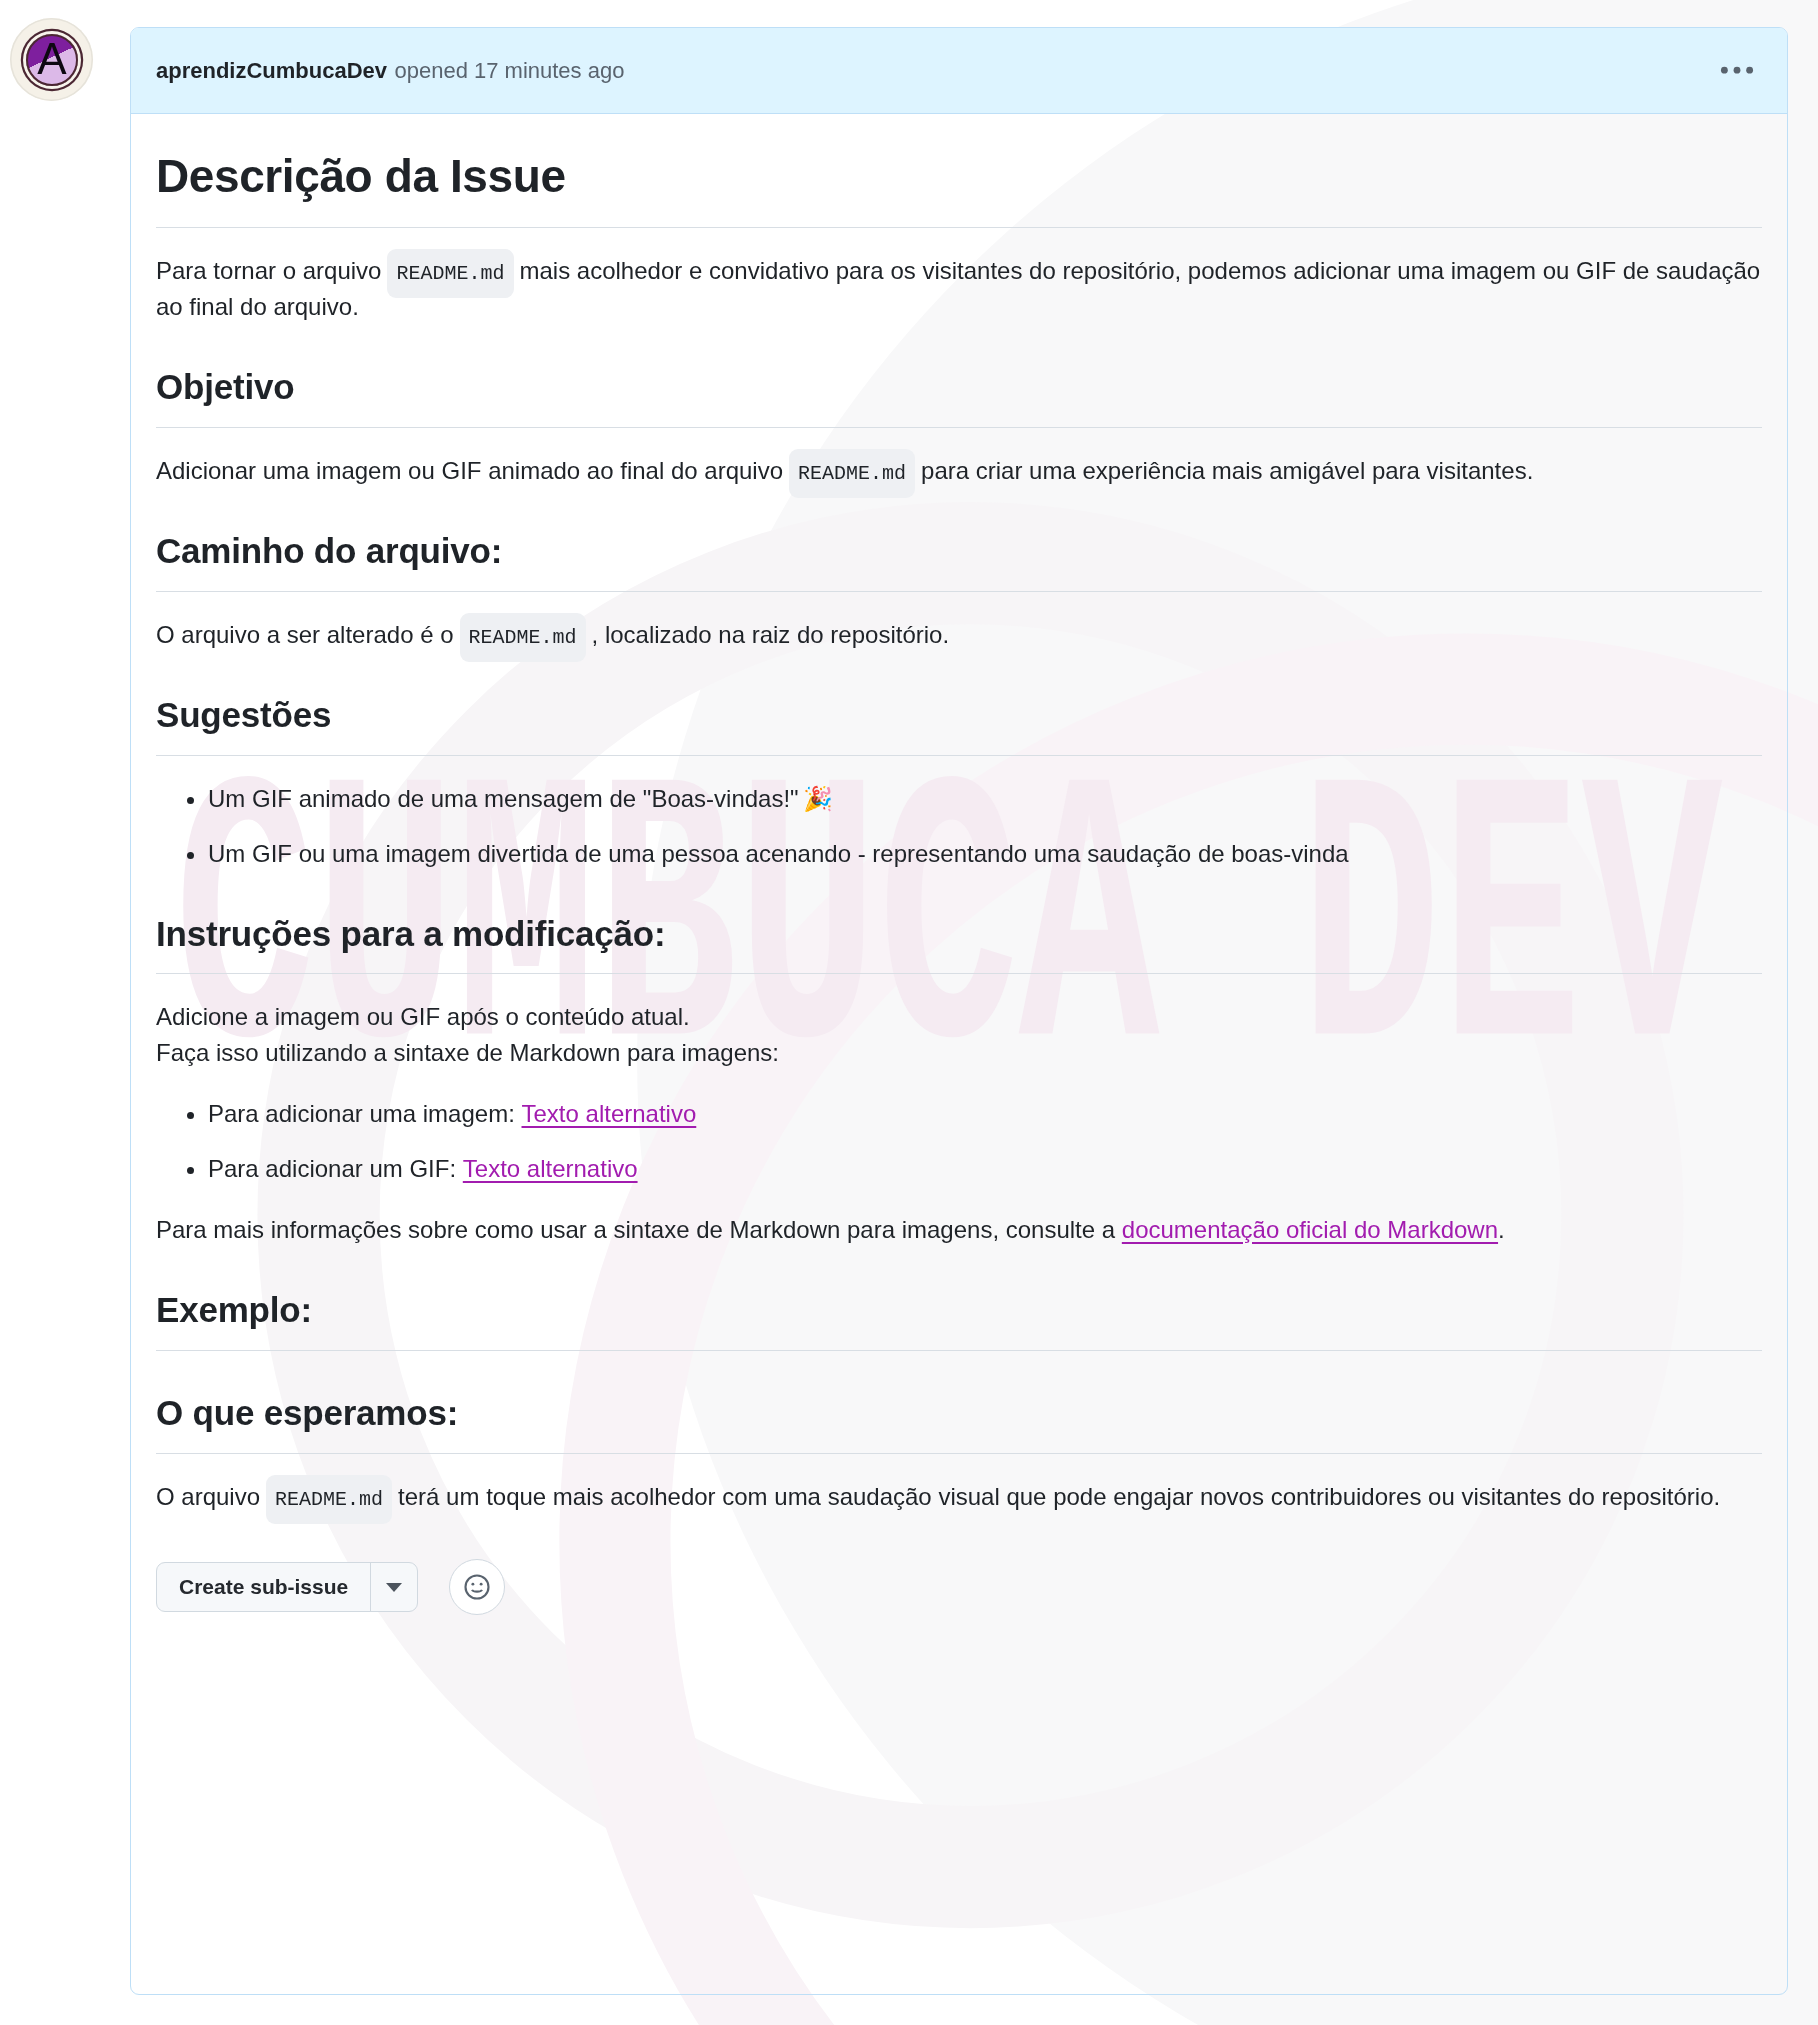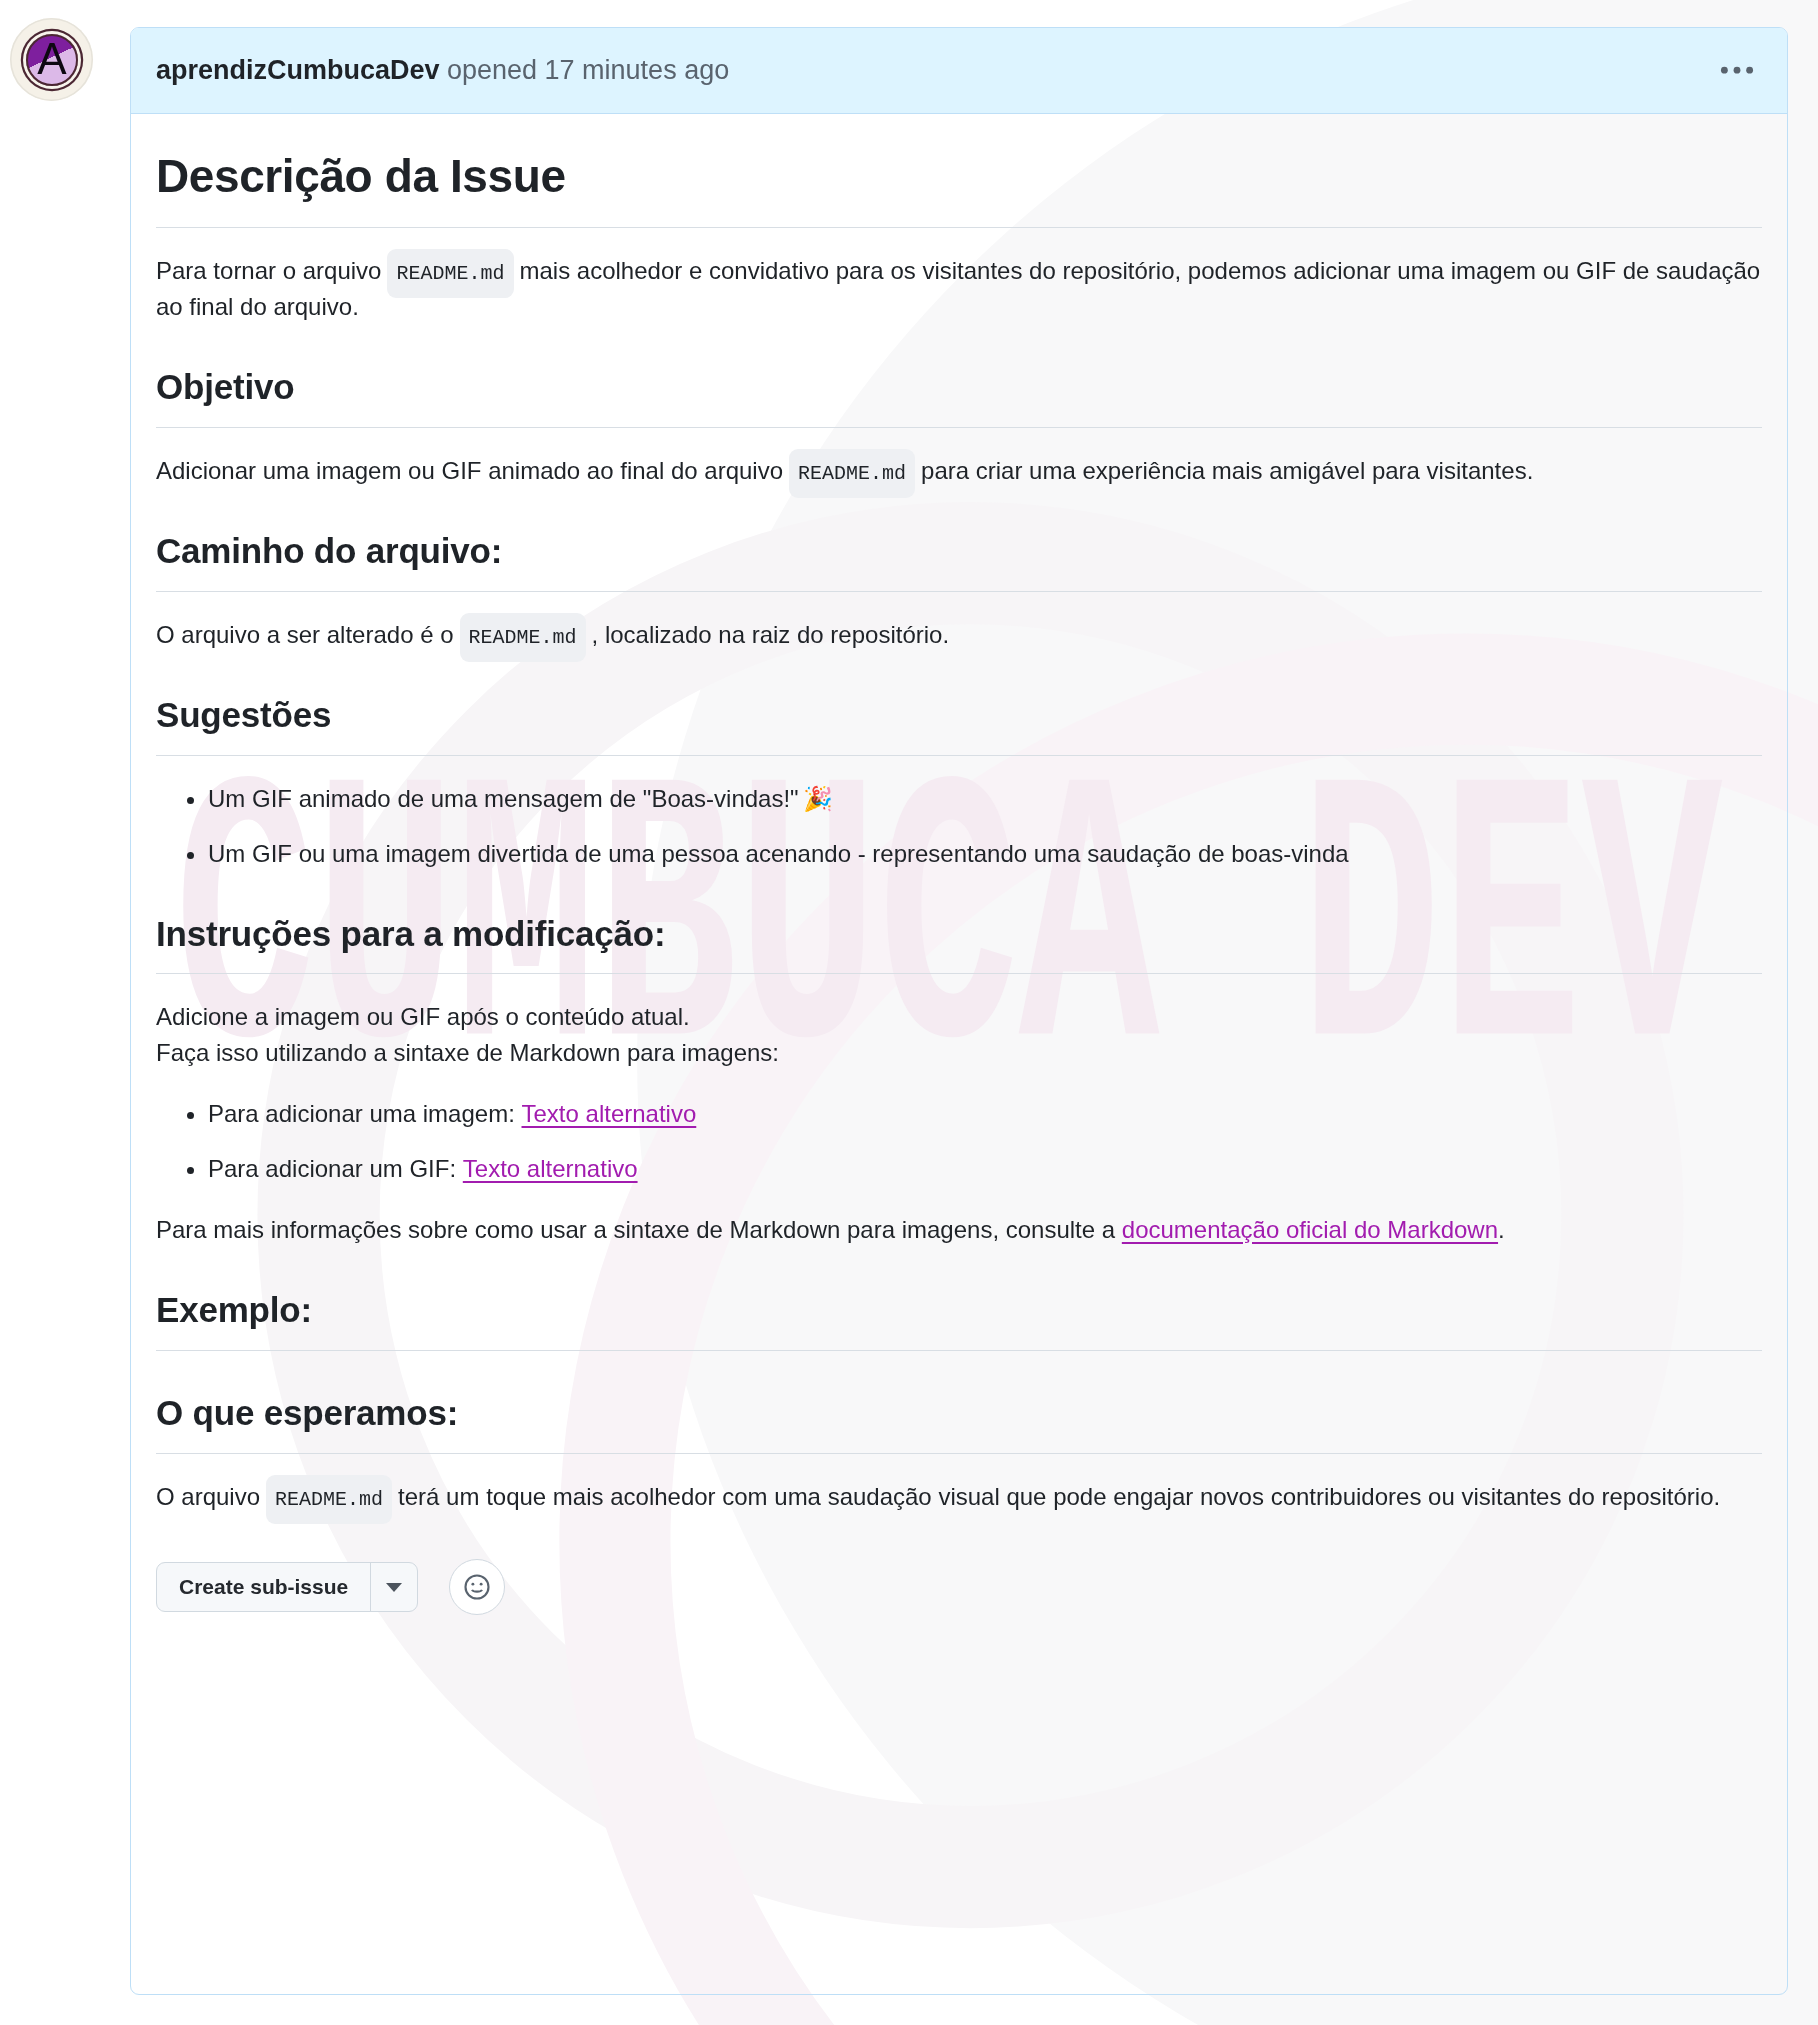--- a/index.html
+++ b/index.html
@@ -38,21 +38,21 @@
     width:1658px; height:1968px;
     border:1.5px solid #bedff7; border-radius:9px;
     background:transparent;
   }
   .comment-header {
     display:flex; align-items:center; justify-content:space-between;
     background:#ddf4ff; border-bottom:1.5px solid #bedff7;
     border-radius:7.4px 7.4px 0 0;
     height:86px; padding:0 25px;
   }
-  .header-text { font-size:27px; color:#59636e; }
+  .header-text { font-size:22px; color:#59636e; }
   .header-username { font-weight:700; color:#1f2328; margin-right:7.4px; cursor:pointer; }
   .kebab-btn { background:transparent; border:none; cursor:pointer; padding:7.4px; display:flex; }
 
   
   .comment-body {
     padding:25px 25px 36px;
     font-size:24px; line-height:1.5; color:#1f2328;
   }
   h1.issue-title {
     font-size:46px; font-weight:700; letter-spacing:-0.4px;

